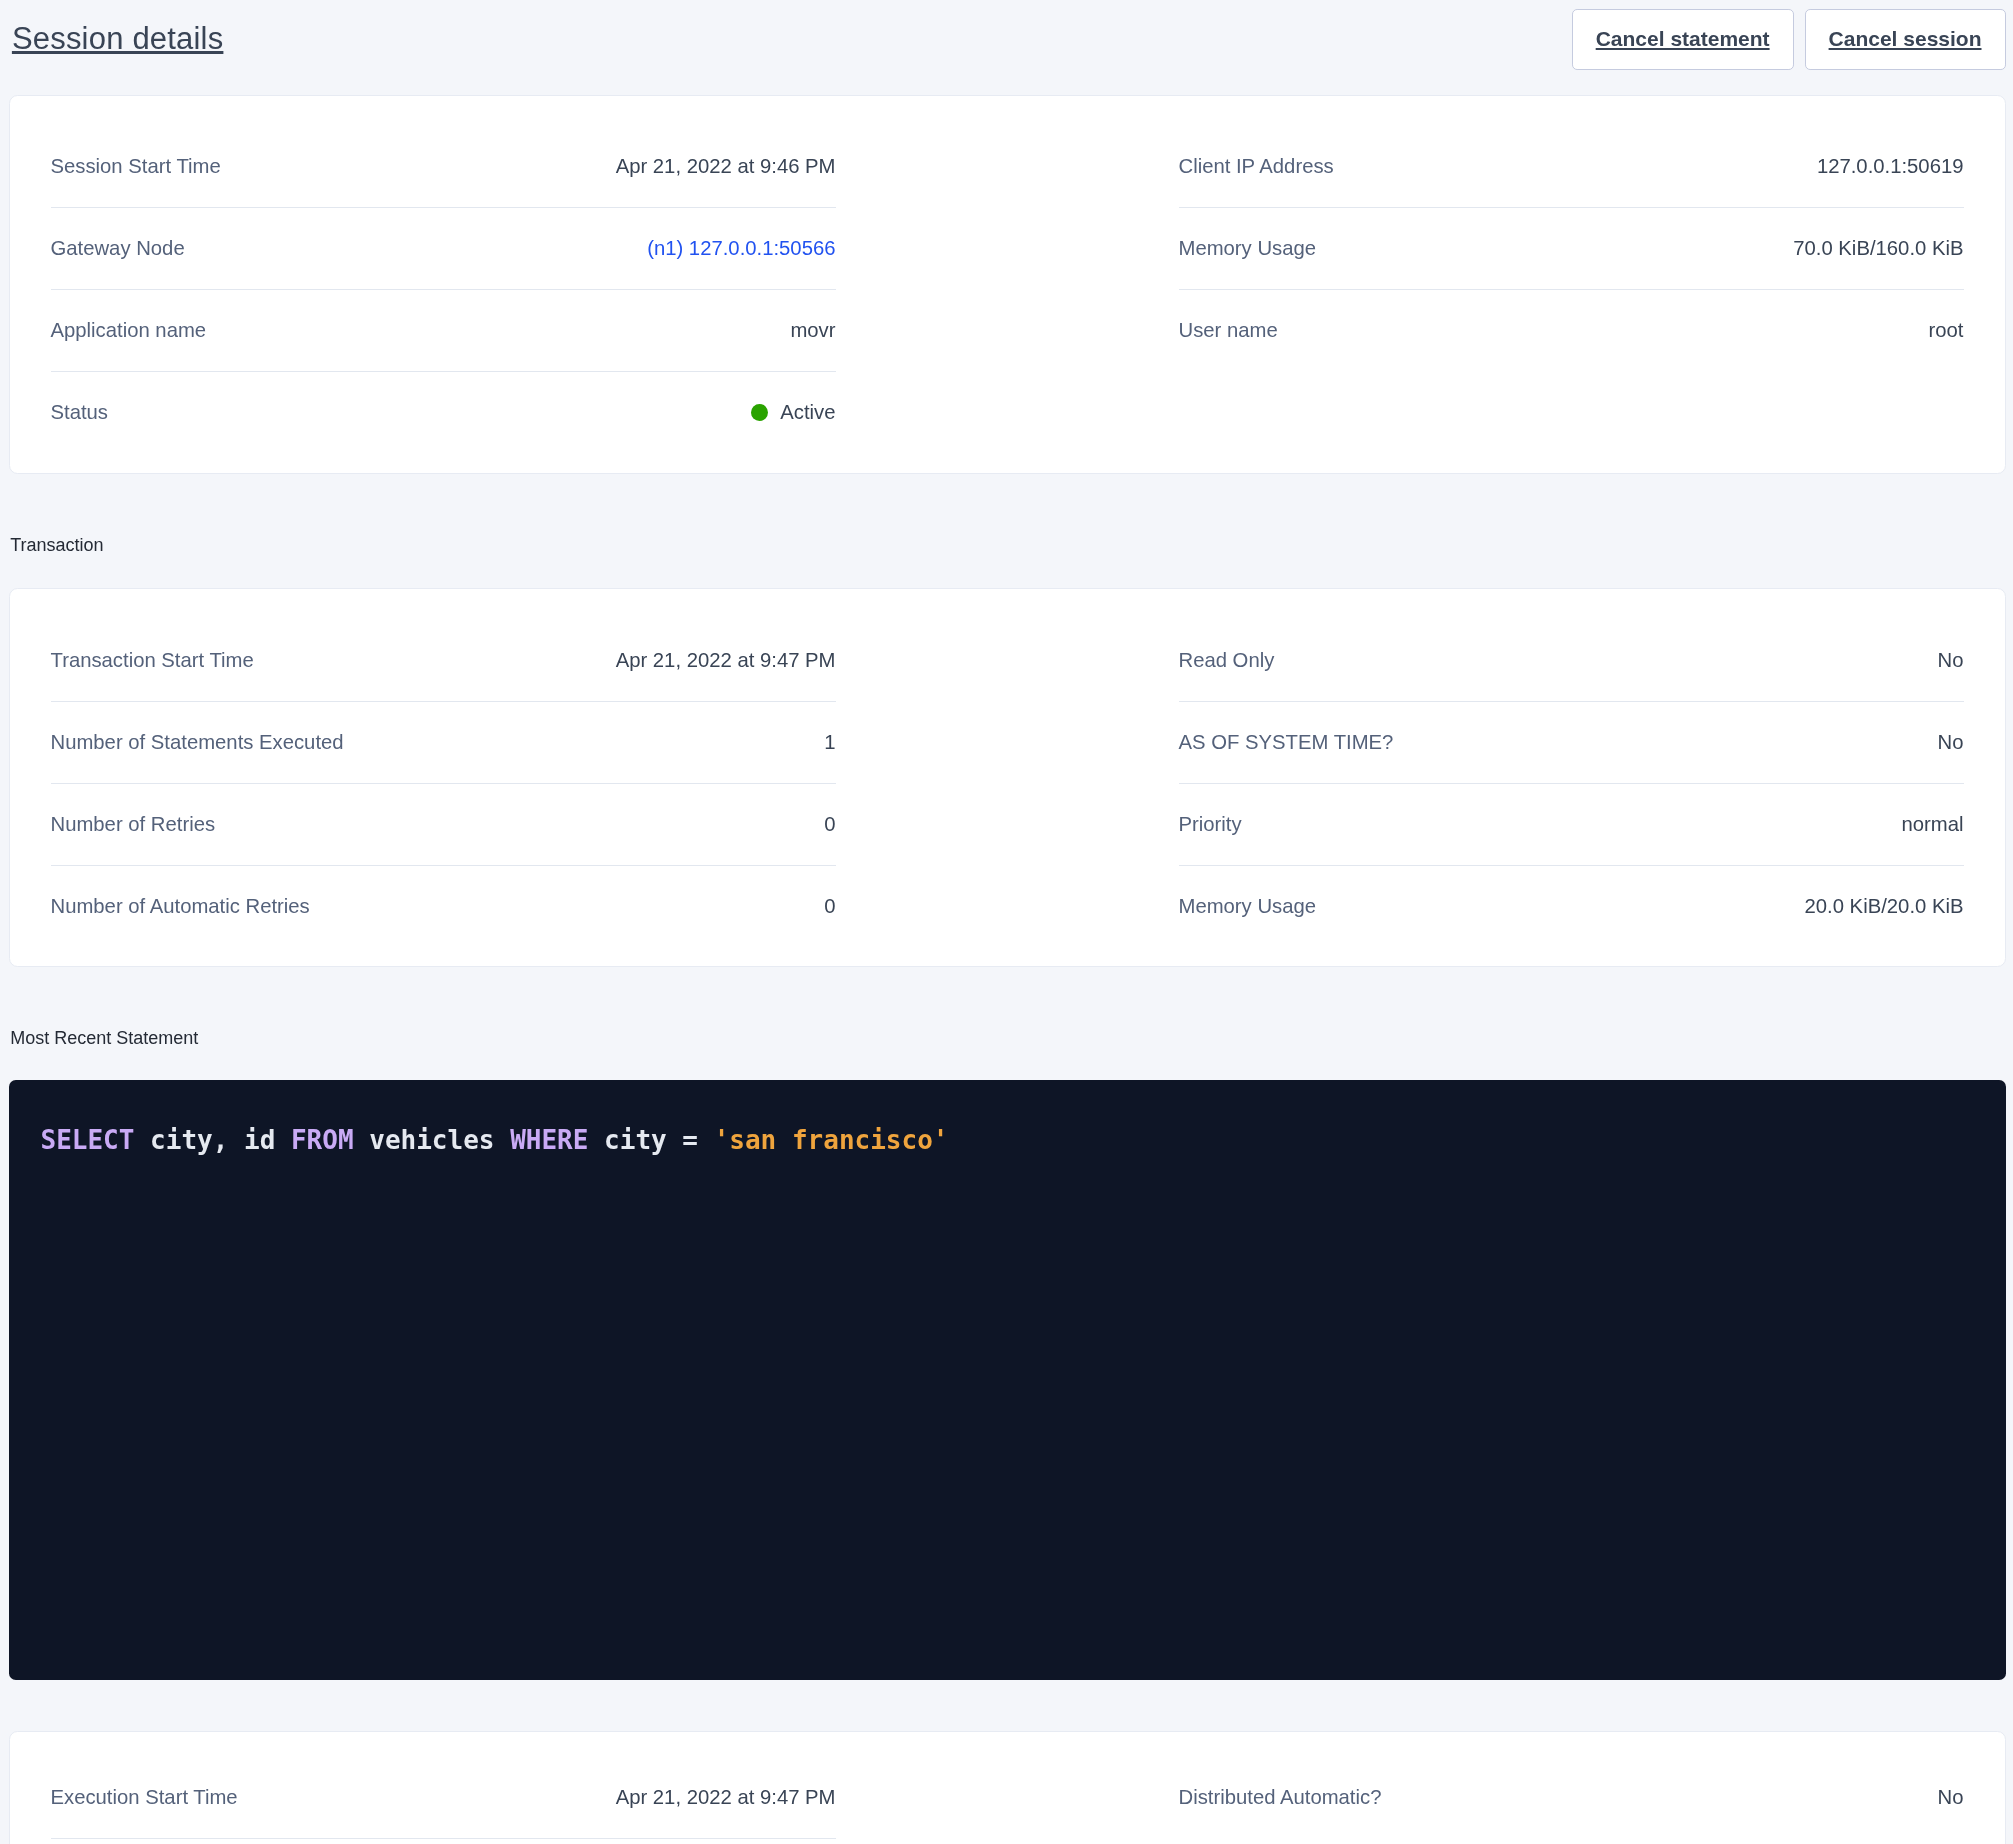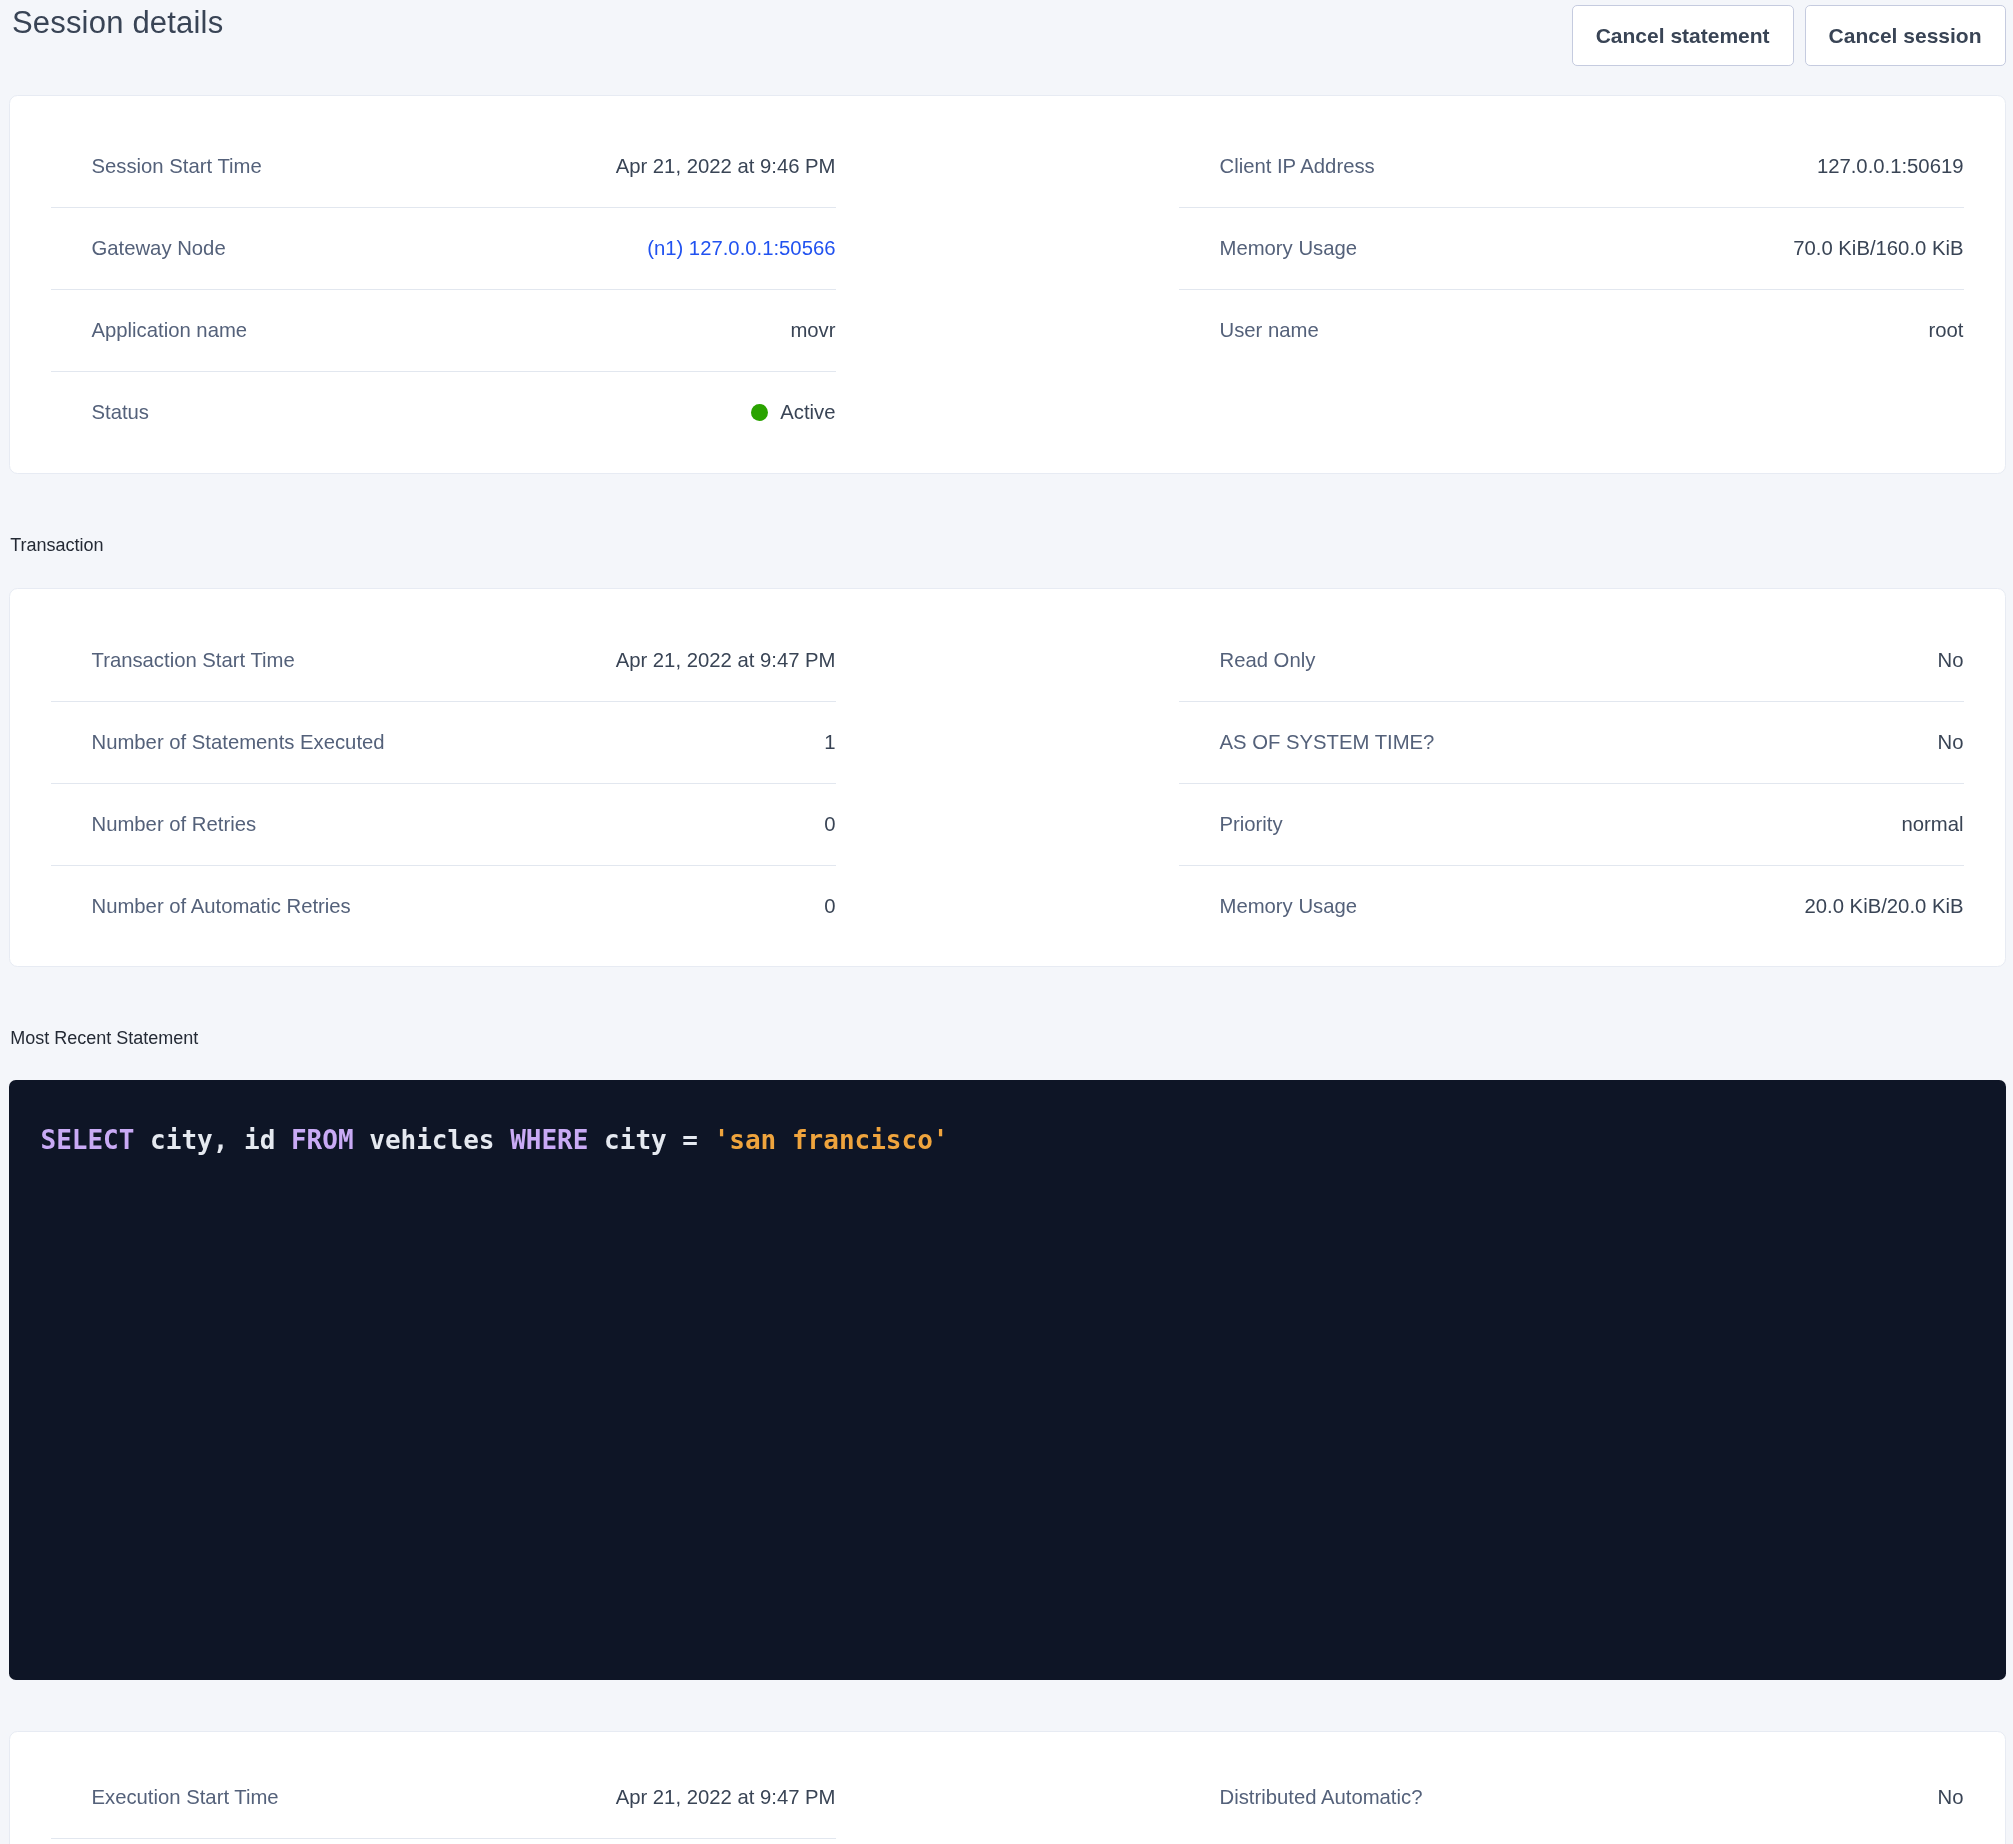--- a/index.html
+++ b/index.html
@@ -11,22 +11,23 @@
     color: #394455;
     overflow: hidden;
   }
   .page { padding: 0 8.5px; }
 
   
   .header-bar {
     height: 68px;
     margin: 5.1px 0 22px 0;
     display: flex;
-    align-items: flex-start;
+    align-items: center;
     justify-content: space-between;
+    text-decoration: underline;
   }
   .page-title {
     font-size: 31px;
     font-weight: 500;
     color: #394455;
     letter-spacing: 0.2px;
     padding-left: 3.4px;
   }
   .header-actions { display: flex; gap: 11px; }
   .btn {
@@ -57,21 +58,21 @@
   .card.exec { padding: 24px 41px 25.4px 41px; margin-top: 51px; }
 
   .kv-row {
     height: 82px;
     display: flex;
     align-items: center;
     justify-content: space-between;
     font-size: 20.3px;
   }
   .kv-row + .kv-row { border-top: 0.8px solid #e2e7ef; }
-  .kv-label { color: #54617a; margin-left: 41px; }
+  .kv-label { color: #54617a; }
   .kv-value { color: #394455; text-align: right; }
   a.kv-link, a.text-link {
     color: #2152f0;
     text-decoration: none;
     cursor: pointer;
   }
 
   .status-value { display: flex; align-items: center; gap: 12px; }
   .status-dot {
     width: 17px; height: 17px;

